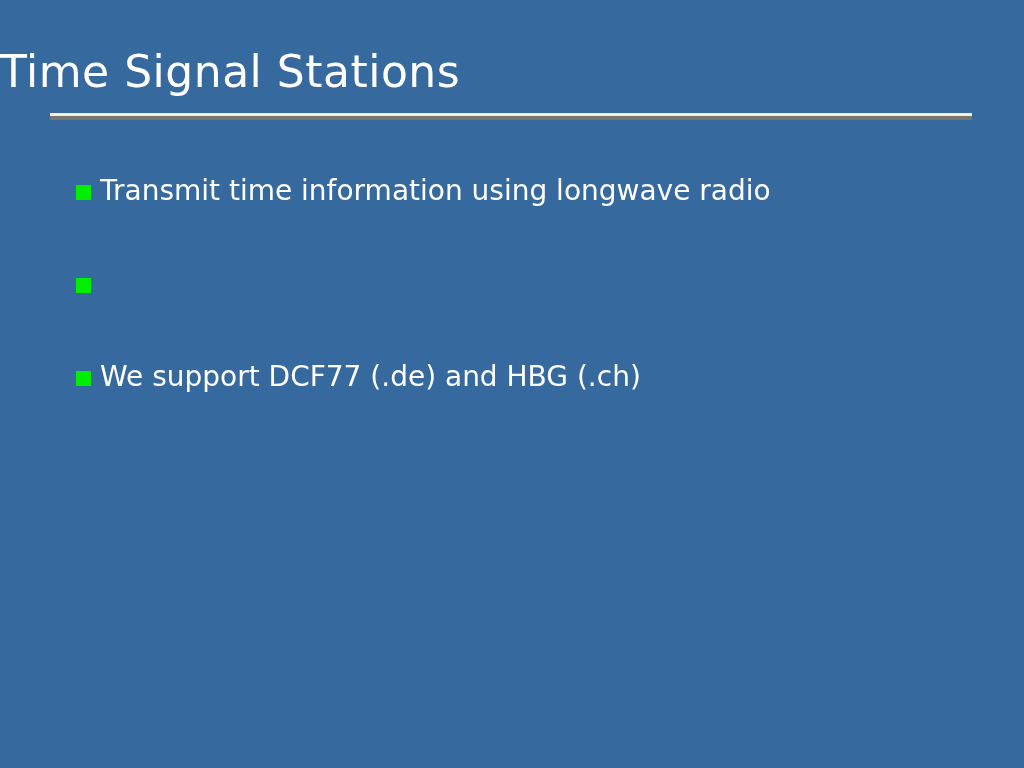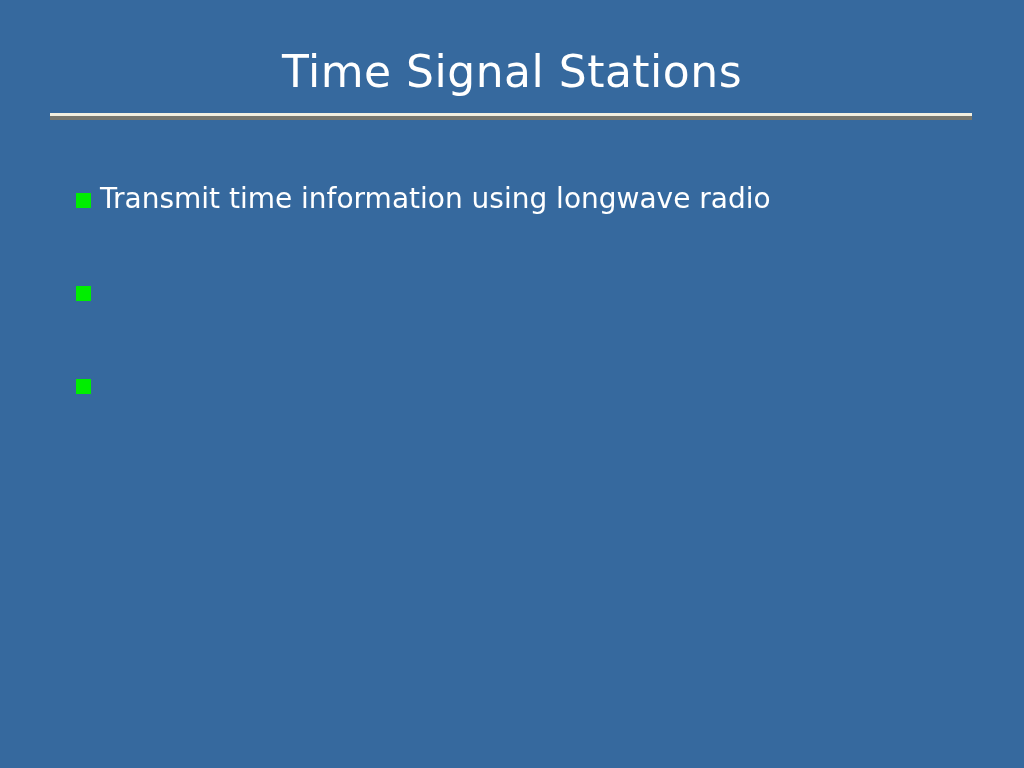--- a/index.html
+++ b/index.html
@@ -17,21 +17,20 @@
     width: 1024px;
     height: 768px;
     background: #36699E;
     box-sizing: border-box;
   }
   #title-block {
     position: absolute;
     left: 0;
     top: 44px;
     width: 1024px;
-    text-align: center;
   }
   #slide-title {
     display: block;
     color: #FFFFFF;
     font-family: "DejaVu Sans", sans-serif;
     font-size: 44px;
     font-weight: 400;
     line-height: 56px;
     letter-spacing: 0.5px;
     white-space: nowrap;
@@ -48,21 +47,21 @@
     position: absolute;
     left: 50px;
     top: 116px;
     width: 922px;
     height: 4px;
     background: #77776F;
   }
   #bullet-list {
     position: absolute;
     left: 76px;
-    top: 180px;
+    top: 172px;
     width: 900px;
     list-style: none;
     margin: 0;
     padding: 0;
   }
   .bullet-item {
     display: flex;
     align-items: flex-start;
     height: 93px;
   }
@@ -102,17 +101,18 @@
       <span class="bullet-marker"></span>
       <span class="bullet-text">Transmit time information using longwave radio</span>
     </li>
 
     <li class="bullet-item">
       <span class="bullet-marker"></span>
     </li>
 
     <li class="bullet-item">
       <span class="bullet-marker"></span>
+      <span class="bullet-text">We support DCF77 (.de) and HBG (.ch)</span>
     </li>
 
   </ul>
 
 </div>
 
 </body></html>

